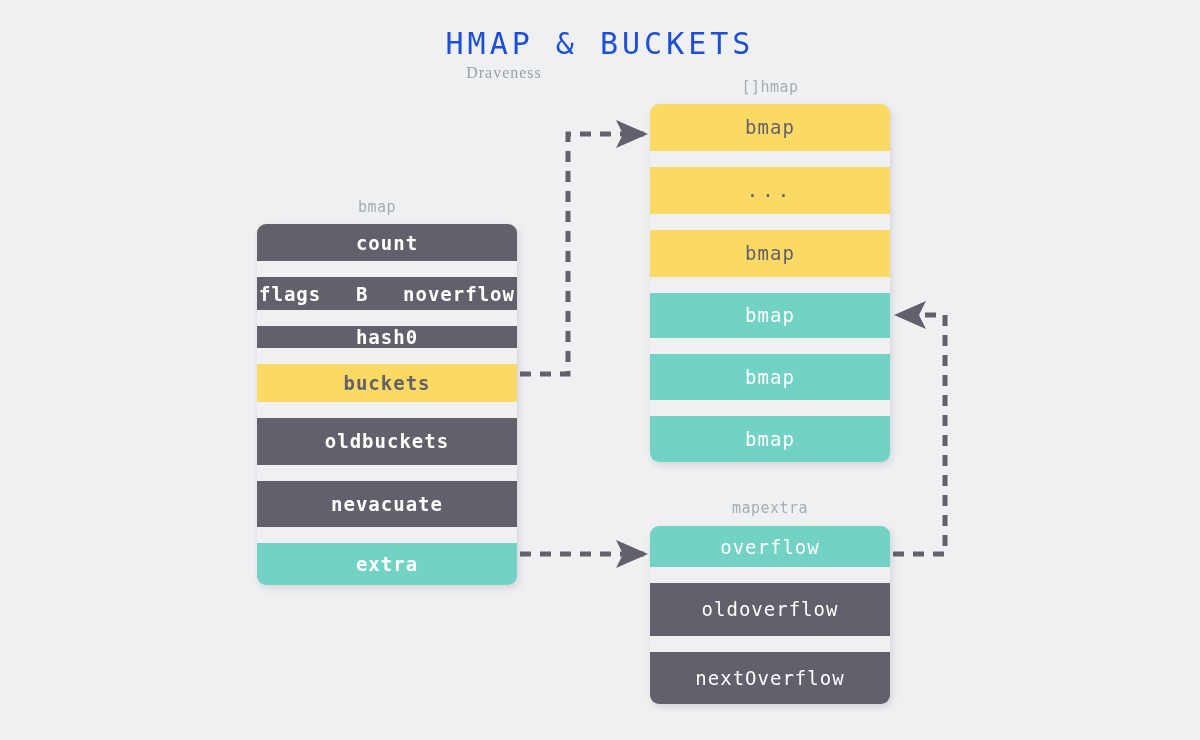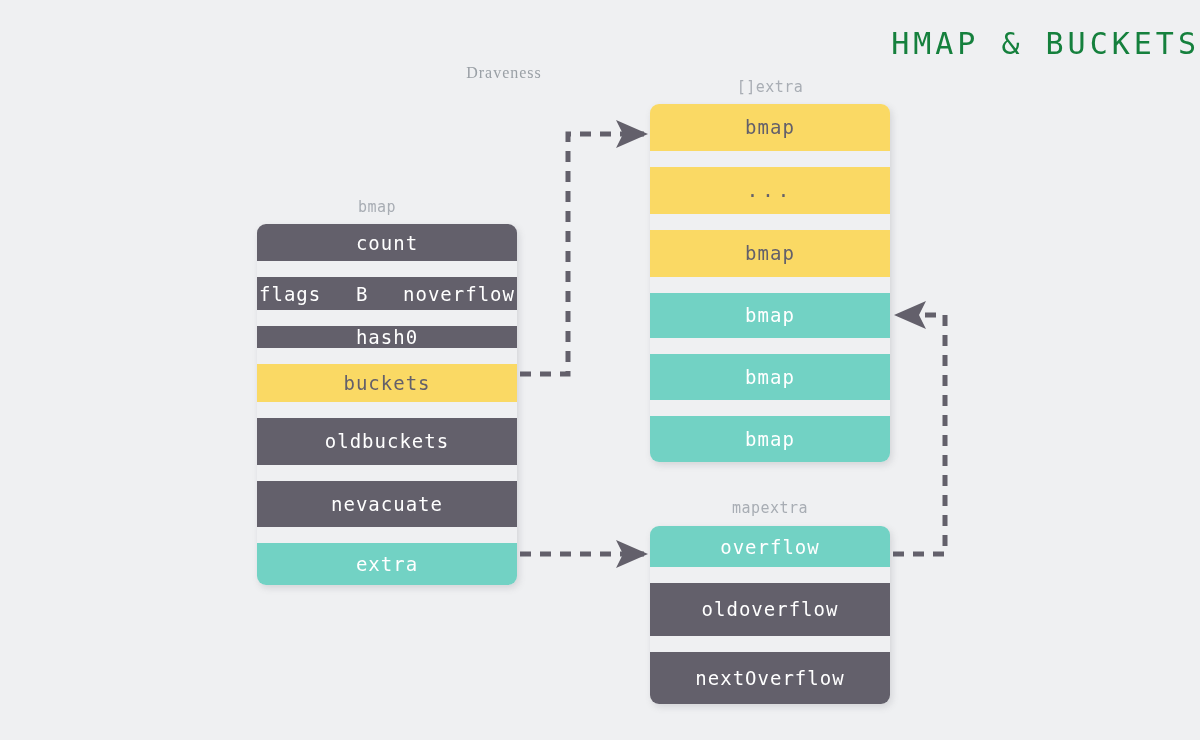--- a/index.html
+++ b/index.html
@@ -18,25 +18,25 @@
     width: 1200px;
     height: 740px;
   }
 
   
   .main-title {
     position: absolute;
     left: 0;
     top: 26px;
     width: 1200px;
-    text-align: right;
+    text-align: center;
     font-family: "DejaVu Sans Mono", monospace;
     font-size: 30px;
     letter-spacing: 4px;
-    color: #15803d;
+    color: #1d4ed8;
     font-weight: normal;
   }
   .subtitle {
     position: absolute;
     left: 0;
     top: 64px;
     width: 1008px;
     text-align: center;
     font-family: Liberation Serif, serif;
     font-size: 16px;
@@ -114,21 +114,21 @@
 
     <path d="M 500,374 L 568,374 L 568,134 L 644,134" fill="none" stroke="#63606b" stroke-width="5" stroke-dasharray="11 9" stroke-linecap="butt" marker-end="url(#ah)"></path>
 
     <path d="M 500,554 L 644,554" fill="none" stroke="#63606b" stroke-width="5" stroke-dasharray="11 9" stroke-linecap="butt" marker-end="url(#ah)"></path>
 
     <path d="M 893,554 L 945,554 L 945,315 L 898,315" fill="none" stroke="#63606b" stroke-width="5" stroke-dasharray="11 9" stroke-linecap="butt" marker-end="url(#ah)"></path>
   </svg>
 
   <div class="struct-label" style="left:257px; top:198px; width:240px;">bmap</div>
 
-  <div class="struct" style="left:257px; top:224px; width:260px; height:361px;">
+  <div class="struct" style="left:257px; top:224px; width:260px; height:361px;font-weight:bold;">
     <div class="row dark" style="height:51px;">
       <span>count</span>
     </div>
     <div class="row dark triple" style="height:45px;">
       <span>flags</span>
       <span>B</span>
       <span>noverflow</span>
     </div>
     <div class="row dark" style="height:28px;">
       <span>hash0</span>
@@ -140,21 +140,21 @@
       <span>oldbuckets</span>
     </div>
     <div class="row dark" style="height:64px;">
       <span>nevacuate</span>
     </div>
     <div class="row teal" style="height:57px;">
       <span>extra</span>
     </div>
   </div>
 
-  <div class="struct-label" style="left:650px; top:78px; width:240px;">[]extra</div>
+  <div class="struct-label" style="left:650px; top:78px; width:240px;">[]hmap</div>
 
   <div class="struct" style="left:650px; top:104px; width:240px; height:358px;">
     <div class="row yellow" style="height:60px;">
       <span>bmap</span>
     </div>
     <div class="row yellow dots" style="height:61px;">
       <span>...</span>
     </div>
     <div class="row yellow" style="height:60px;">
       <span>bmap</span>

